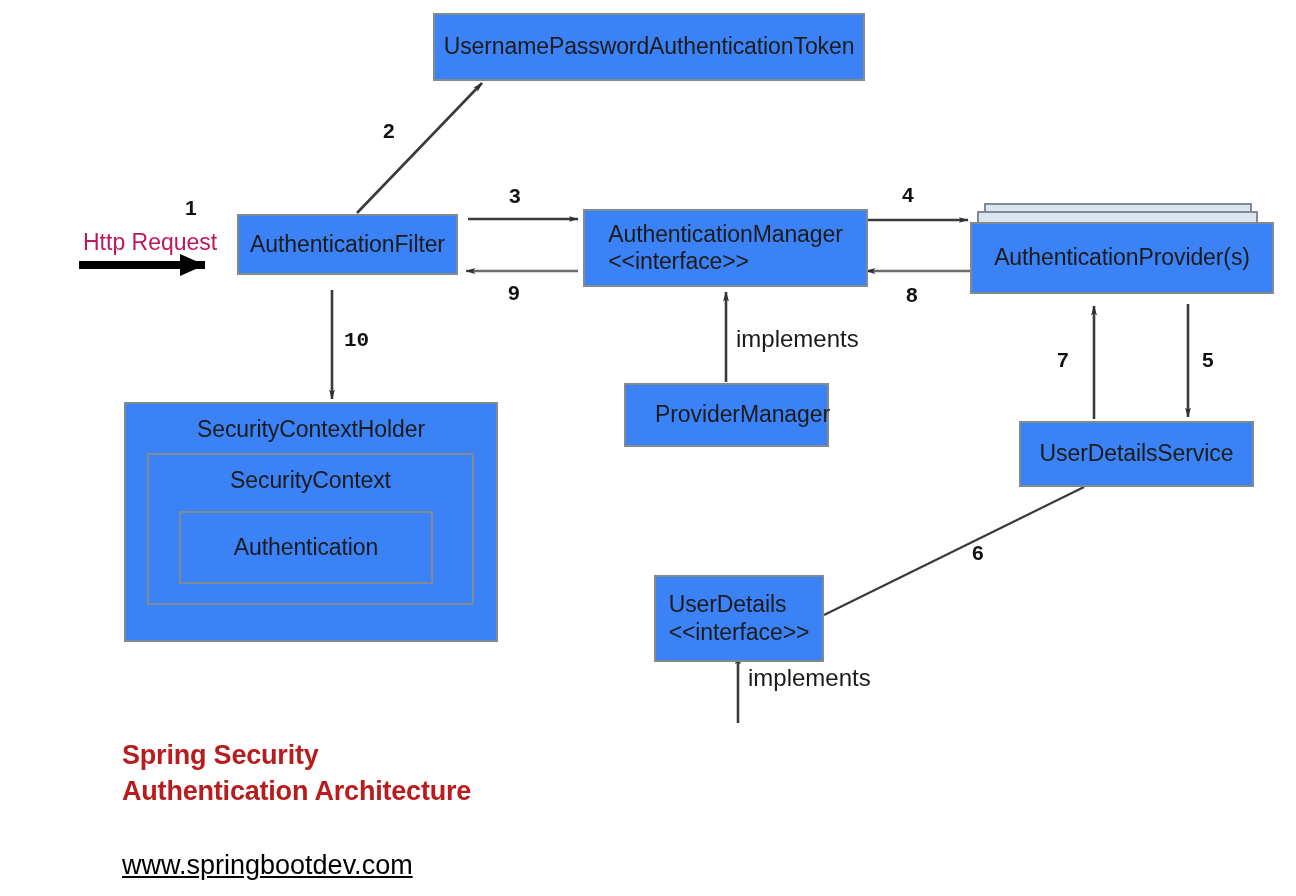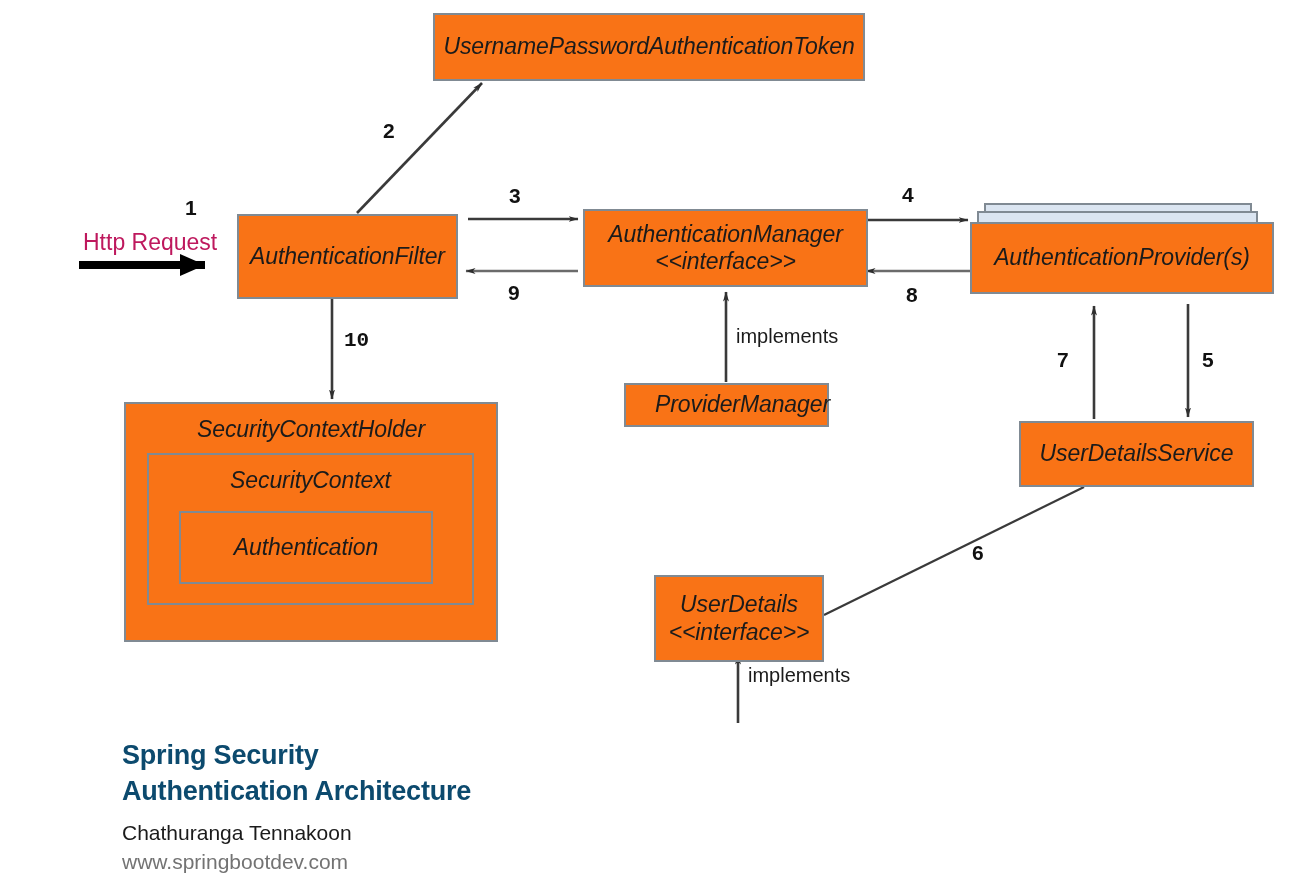--- a/index.html
+++ b/index.html
@@ -23,82 +23,82 @@
     position: absolute;
     left: 0;
     top: 0;
     width: 1296px;
     height: 896px;
     pointer-events: none;
   }
   .node {
     position: absolute;
     box-sizing: border-box;
-    background: #f97316;
+    background: #3b82f6;
     border: 2px solid #808a93;
     display: flex;
     align-items: center;
     justify-content: center;
-    text-align: center;
+    text-align: left;
     font-size: 23px;
     line-height: 1.18;
     color: #1b1b1b;
     letter-spacing: -0.1px;
     white-space: pre-line;
-    font-style: italic;
   }
   .node.top-label {
     align-items: flex-start;
     padding-top: 12px;
   }
   .stack-shadow {
     position: absolute;
     box-sizing: border-box;
     background: #dbe5f1;
     border: 2px solid #808a93;
   }
   .arrow-num {
     position: absolute;
     font-size: 21px;
     font-weight: bold;
     color: #111111;
     white-space: nowrap;
   }
   .edge-label {
     position: absolute;
-    font-size: 20px;
+    font-size: 24px;
     color: #1b1b1b;
     white-space: nowrap;
   }
   .req-label {
     position: absolute;
     font-size: 23px;
     color: #be185d;
     white-space: nowrap;
     font-weight: 500;
   }
   .caption-title {
     position: absolute;
     font-size: 27px;
     font-weight: bold;
     line-height: 1.32;
-    color: #0c4a6e;
+    color: #b91c1c;
     white-space: pre-line;
     letter-spacing: -0.2px;
   }
   .caption-author {
     position: absolute;
     font-size: 21px;
     color: #1b1b1b;
     white-space: nowrap;
   }
   .caption-link {
     position: absolute;
-    font-size: 21px;
-    color: #737373;
+    font-size: 27px;
+    color: #000000;
+    text-decoration: underline;
     white-space: nowrap;
     cursor: pointer;
   }
 </style>
 </head>
 <body>
 
 <div id="canvas">
 
   <svg class="layer" viewBox="0 0 1296 896" xmlns="http://www.w3.org/2000/svg">
@@ -158,30 +158,30 @@
       <line x1="1084" y1="487" x2="824" y2="615" stroke="#3a3a3a" stroke-width="2.2"></line>
     </g>
 
     <g>
       <line x1="738" y1="723" x2="738" y2="655" stroke="#3a3a3a" stroke-width="2.6" marker-end="url(#ah-thin)"></line>
     </g>
   </svg>
 
   <div class="node" style="left:433px; top:13px; width:432px; height:68px;">UsernamePasswordAuthenticationToken</div>
 
-  <div class="node" style="left:237px; top:214px; width:221px; height:85px;">AuthenticationFilter</div>
+  <div class="node" style="left:237px; top:214px; width:221px; height:61px;">AuthenticationFilter</div>
 
   <div class="node" style="left:583px; top:209px; width:285px; height:78px;">AuthenticationManager
 &lt;&lt;interface&gt;&gt;</div>
 
   <div class="stack-shadow" style="left:984px; top:203px; width:268px; height:78px;"></div>
   <div class="stack-shadow" style="left:977px; top:211px; width:281px; height:78px;"></div>
   <div class="node" style="left:970px; top:222px; width:304px; height:72px;">AuthenticationProvider(s)</div>
 
-  <div class="node" style="left:624px; top:383px; width:205px; height:44px;padding-left:32px;">ProviderManager</div>
+  <div class="node" style="left:624px; top:383px; width:205px; height:64px;padding-left:32px;">ProviderManager</div>
 
   <div class="node top-label" style="left:124px; top:402px; width:374px; height:240px;">SecurityContextHolder</div>
 
   <div class="node top-label" style="left:147px; top:453px; width:327px; height:152px;">SecurityContext</div>
 
   <div class="node" style="left:179px; top:511px; width:254px; height:73px;">Authentication</div>
 
   <div class="node" style="left:1019px; top:421px; width:235px; height:66px;">UserDetailsService</div>
 
   <div class="node" style="left:654px; top:575px; width:170px; height:87px;">UserDetails
@@ -210,17 +210,16 @@
 
   <div class="arrow-num" style="left:344px; top:329px;font-family:Liberation Mono, monospace;">10</div>
 
   <div class="edge-label" style="left:736px; top:325px;">implements</div>
 
   <div class="edge-label" style="left:748px; top:664px;">implements</div>
 
   <div class="caption-title" style="left:122px; top:738px; width:520px;">Spring Security
 Authentication Architecture</div>
 
-  <div class="caption-author" style="left:122px; top:821px;">Chathuranga Tennakoon</div>
 
   <div class="caption-link" style="left:122px; top:850px;">www.springbootdev.com</div>
 
 </div>
 
 </body></html>

